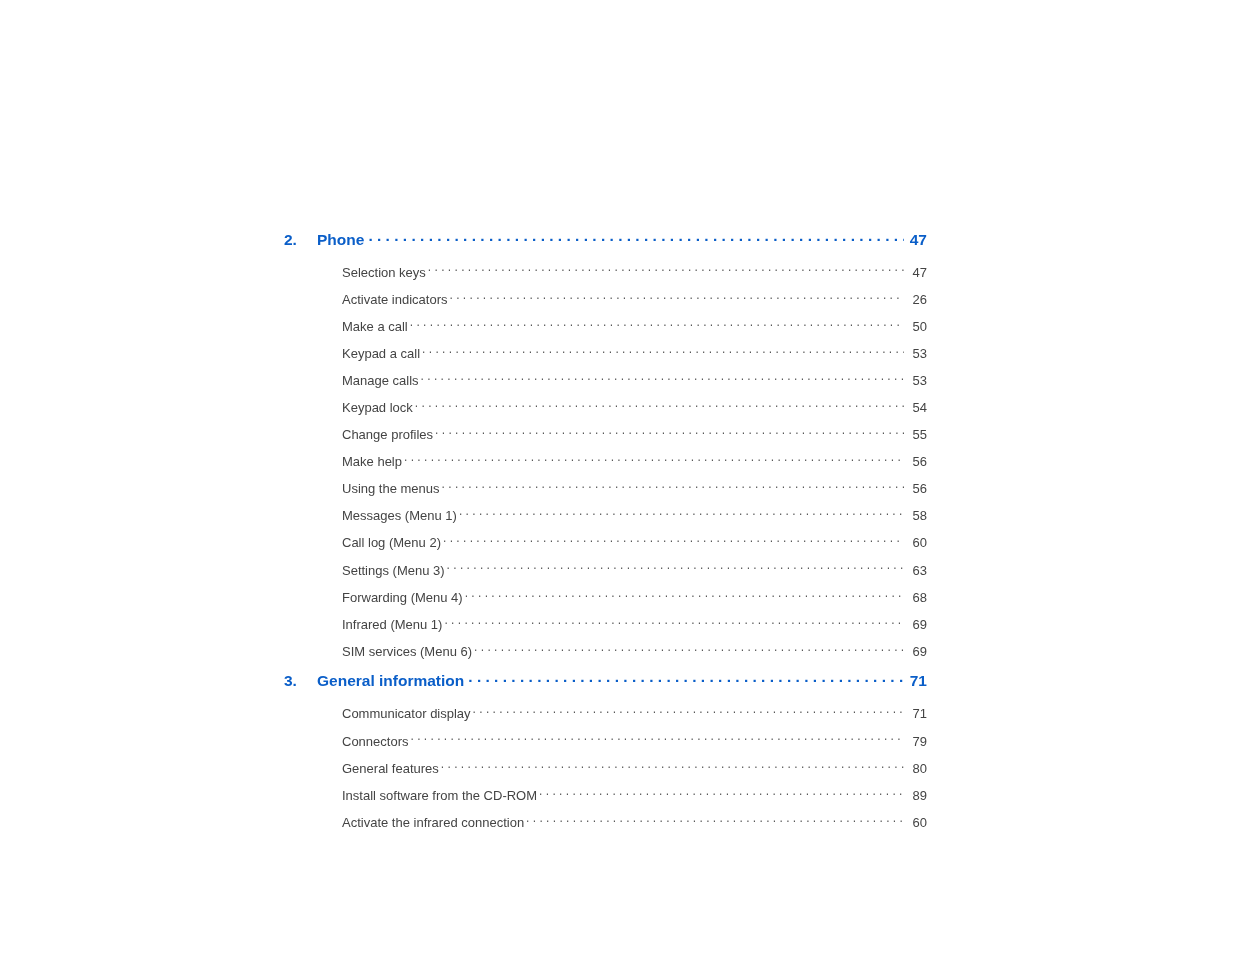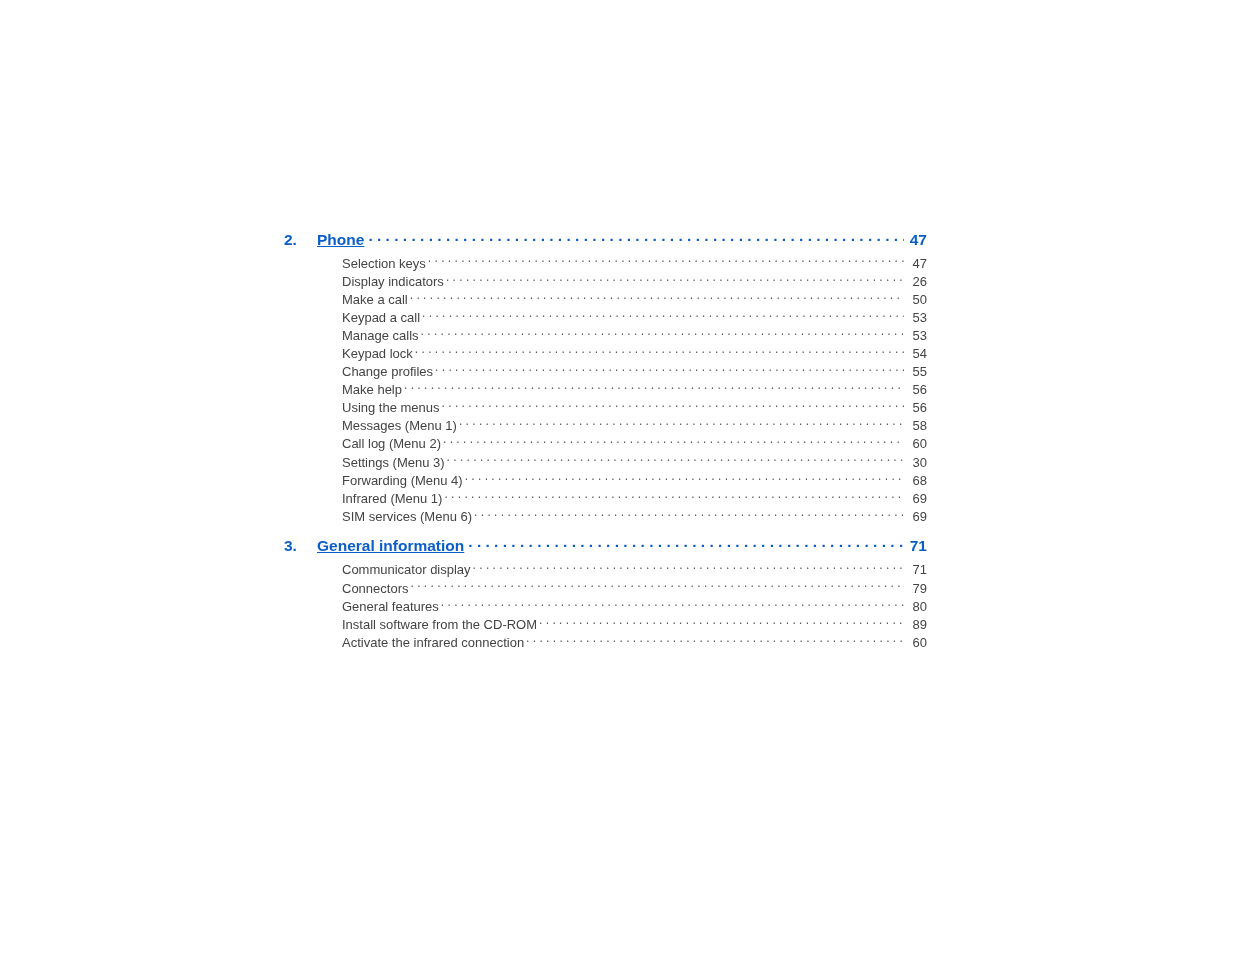--- a/index.html
+++ b/index.html
@@ -34,21 +34,20 @@
     letter-spacing: 0px;
     margin-bottom: 6px;
   }
   .section-num {
     width: 33px;
     flex: 0 0 33px;
     text-align: left;
   }
   .section-title {
     white-space: nowrap;
-    text-decoration: underline;
   }
   .section-leader {
     flex: 1 1 auto;
     overflow: hidden;
     position: relative;
     margin: 0 6px 0 4px;
     height: 1em;
   }
   .section-leader::after {
     content: "";
@@ -84,20 +83,21 @@
   }
   .entry {
     display: flex;
     align-items: baseline;
     font-size: 13px;
     color: #444444;
     line-height: 18.1px;
   }
   .entry-title {
     white-space: nowrap;
+    margin-top: 9px;
   }
   .entry-leader {
     flex: 1 1 auto;
     overflow: hidden;
     position: relative;
     margin: 0 3px 0 2px;
     height: 1em;
     white-space: nowrap;
   }
   .entry-leader::after {
@@ -129,21 +129,21 @@
         <span class="section-leader"></span>
         <span class="section-page">47</span>
       </div>
       <div class="entries">
         <div class="entry">
           <span class="entry-title">Selection keys</span>
           <span class="entry-leader"></span>
           <span class="entry-page">47</span>
         </div>
         <div class="entry">
-          <span class="entry-title">Display indicators</span>
+          <span class="entry-title">Activate indicators</span>
           <span class="entry-leader"></span>
           <span class="entry-page">26</span>
         </div>
         <div class="entry">
           <span class="entry-title">Make a call</span>
           <span class="entry-leader"></span>
           <span class="entry-page">50</span>
         </div>
         <div class="entry">
           <span class="entry-title">Keypad a call</span>
@@ -181,21 +181,21 @@
           <span class="entry-page">58</span>
         </div>
         <div class="entry">
           <span class="entry-title">Call log (Menu 2)</span>
           <span class="entry-leader"></span>
           <span class="entry-page">60</span>
         </div>
         <div class="entry">
           <span class="entry-title">Settings (Menu 3)</span>
           <span class="entry-leader"></span>
-          <span class="entry-page">30</span>
+          <span class="entry-page">63</span>
         </div>
         <div class="entry">
           <span class="entry-title">Forwarding (Menu 4)</span>
           <span class="entry-leader"></span>
           <span class="entry-page">68</span>
         </div>
         <div class="entry">
           <span class="entry-title">Infrared (Menu 1)</span>
           <span class="entry-leader"></span>
           <span class="entry-page">69</span>

